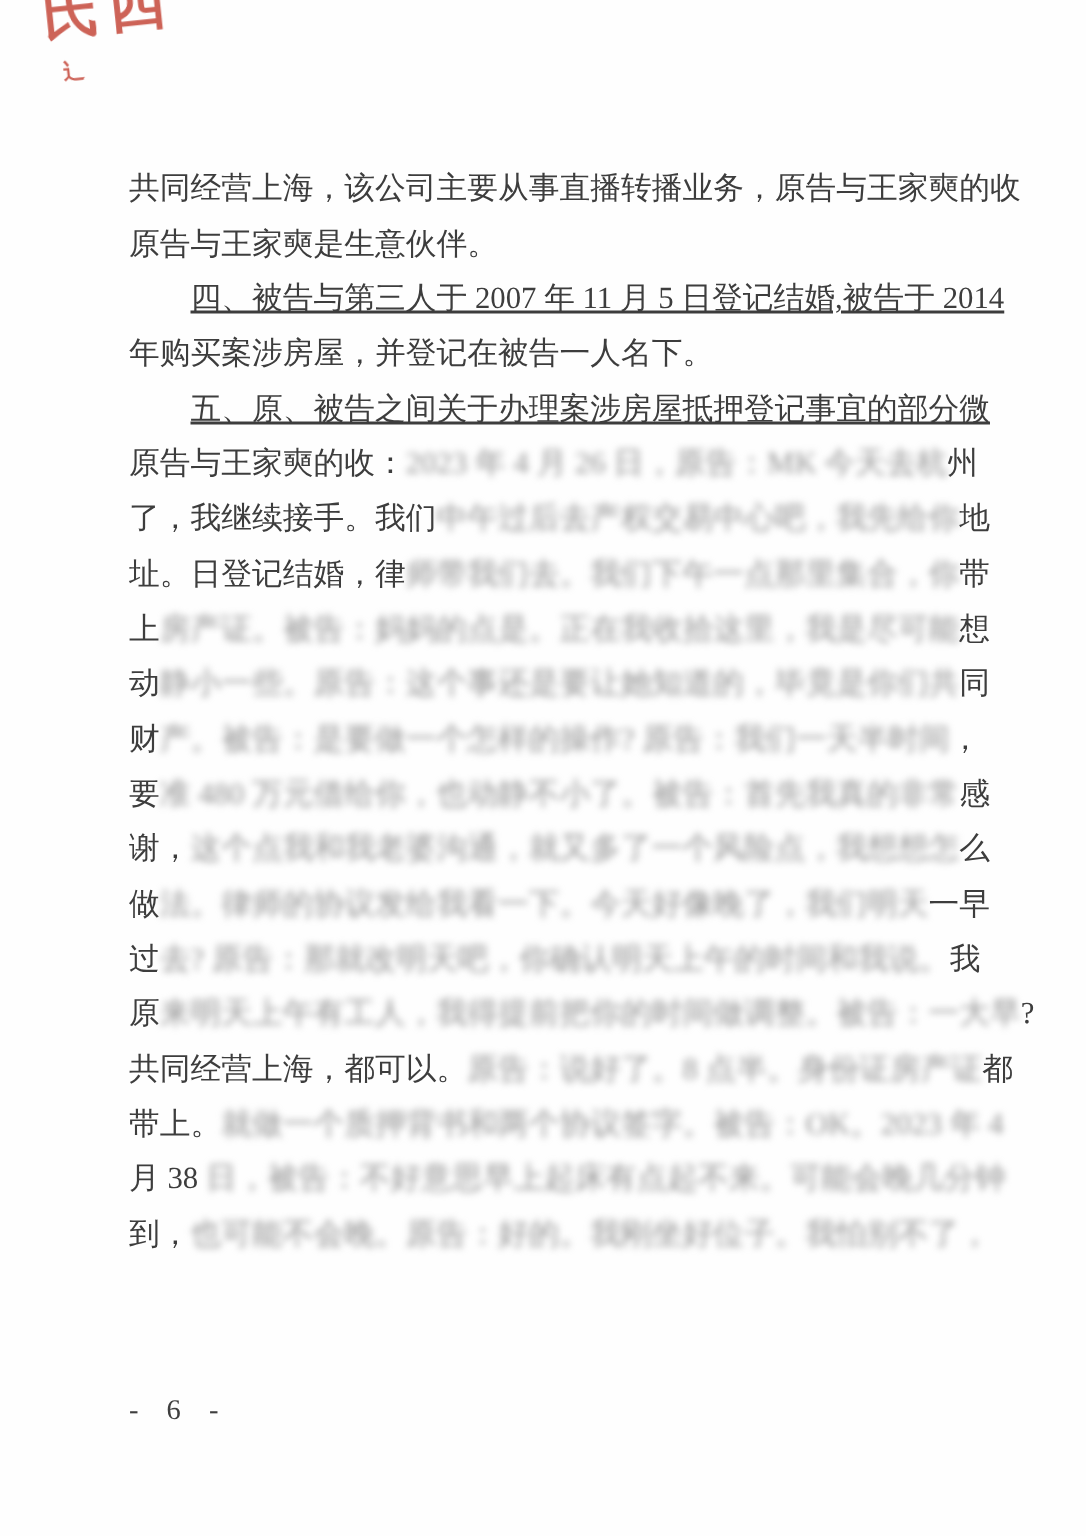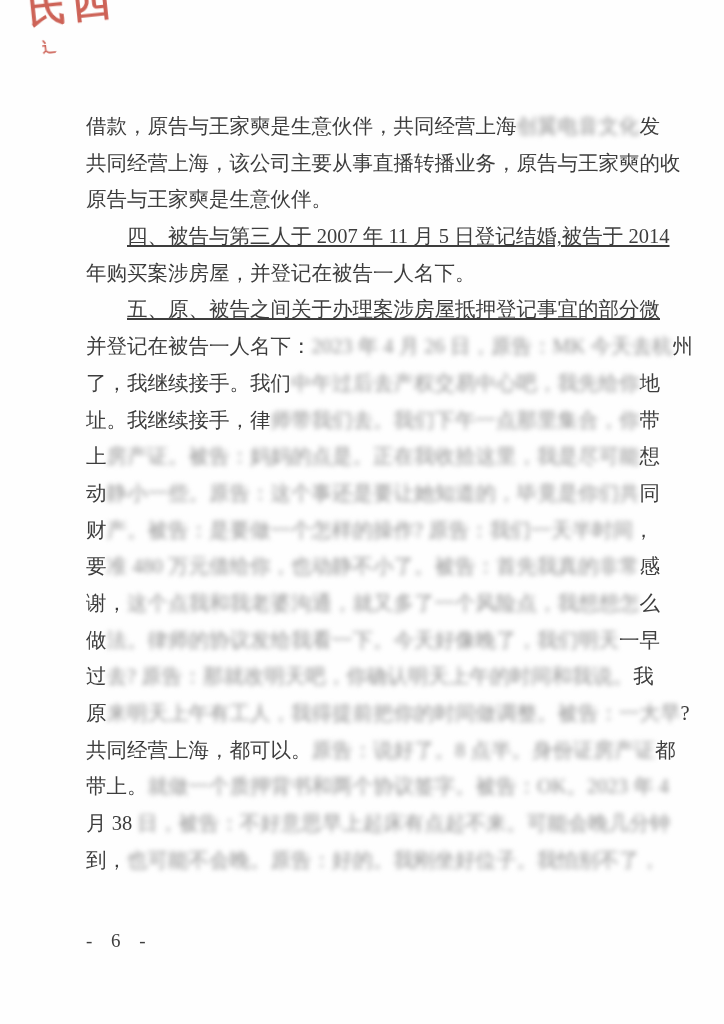--- a/index.html
+++ b/index.html
@@ -88,29 +88,28 @@
 <body>
 
 <div class="page">
 
   <div class="seal" style="color: rgb(197, 72, 59);">
     <span class="seal-char">氏</span><span class="seal-char">四</span>
     <span class="seal-mark">辶</span>
   </div>
 
   <div class="textblock" id="lines">
-      <div class="line"><span class="seg-clear">借款，原告与王家奭是生意伙伴，共同经营上海</span><span class="seg-blur">创翼电音文化</span><span class="seg-clear">发</span></div>
       <div class="line"><span class="seg-clear">共同经营上海，该公司主要从事直播转播业务，原告与王家奭的收</span></div>
       <div class="line no-just"><span class="seg-clear">原告与王家奭是生意伙伴。</span></div>
       <div class="line indent"><span class="seg-clear">四、被告与第三人于 2007 年 11 月 5 日登记结婚,被告于 2014</span></div>
       <div class="line no-just"><span class="seg-clear">年购买案涉房屋，并登记在被告一人名下。</span></div>
       <div class="line indent"><span class="seg-clear">五、原、被告之间关于办理案涉房屋抵押登记事宜的部分微</span></div>
-      <div class="line"><span class="seg-clear">并登记在被告一人名下：</span><span class="seg-blur">2023 年 4 月 26 日，原告：MK 今天去杭</span><span class="seg-clear">州</span></div>
+      <div class="line"><span class="seg-clear">原告与王家奭的收：</span><span class="seg-blur">2023 年 4 月 26 日，原告：MK 今天去杭</span><span class="seg-clear">州</span></div>
       <div class="line"><span class="seg-clear">了，我继续接手。我们</span><span class="seg-blur">中午过后去产权交易中心吧，我先给你</span><span class="seg-clear">地</span></div>
-      <div class="line"><span class="seg-clear">址。我继续接手，律</span><span class="seg-blur">师带我们去。我们下午一点那里集合，你</span><span class="seg-clear">带</span></div>
+      <div class="line"><span class="seg-clear">址。日登记结婚，律</span><span class="seg-blur">师带我们去。我们下午一点那里集合，你</span><span class="seg-clear">带</span></div>
       <div class="line"><span class="seg-clear">上</span><span class="seg-blur">房产证。被告：妈妈的点是。正在我收拾这里，我是尽可能</span><span class="seg-clear">想</span></div>
       <div class="line"><span class="seg-clear">动</span><span class="seg-blur">静小一些。原告：这个事还是要让她知道的，毕竟是你们共</span><span class="seg-clear">同</span></div>
       <div class="line"><span class="seg-clear">财</span><span class="seg-blur">产。被告：是要做一个怎样的操作? 原告：我们一天半时间</span><span class="seg-clear">，</span></div>
       <div class="line"><span class="seg-clear">要</span><span class="seg-blur">准 480 万元借给你，也动静不小了。被告：首先我真的非常</span><span class="seg-clear">感</span></div>
       <div class="line"><span class="seg-clear">谢，</span><span class="seg-blur">这个点我和我老婆沟通，就又多了一个风险点，我想想怎</span><span class="seg-clear">么</span></div>
       <div class="line"><span class="seg-clear">做</span><span class="seg-blur">法。律师的协议发给我看一下。今天好像晚了，我们明天</span><span class="seg-clear">一早</span></div>
       <div class="line"><span class="seg-clear">过</span><span class="seg-blur">去? 原告：那就改明天吧，你确认明天上午的时间和我说。</span><span class="seg-clear">我</span></div>
       <div class="line"><span class="seg-clear">原</span><span class="seg-blur">来明天上午有工人，我得提前把你的时间做调整。被告：一大早</span><span class="seg-clear">?</span></div>
       <div class="line"><span class="seg-clear">共同经营上海，都可以。</span><span class="seg-blur">原告：说好了。8 点半。身份证房产证</span><span class="seg-clear">都</span></div>
       <div class="line"><span class="seg-clear">带上。</span><span class="seg-blur">就做一个质押背书和两个协议签字。被告：OK。2023 年 4</span></div>

